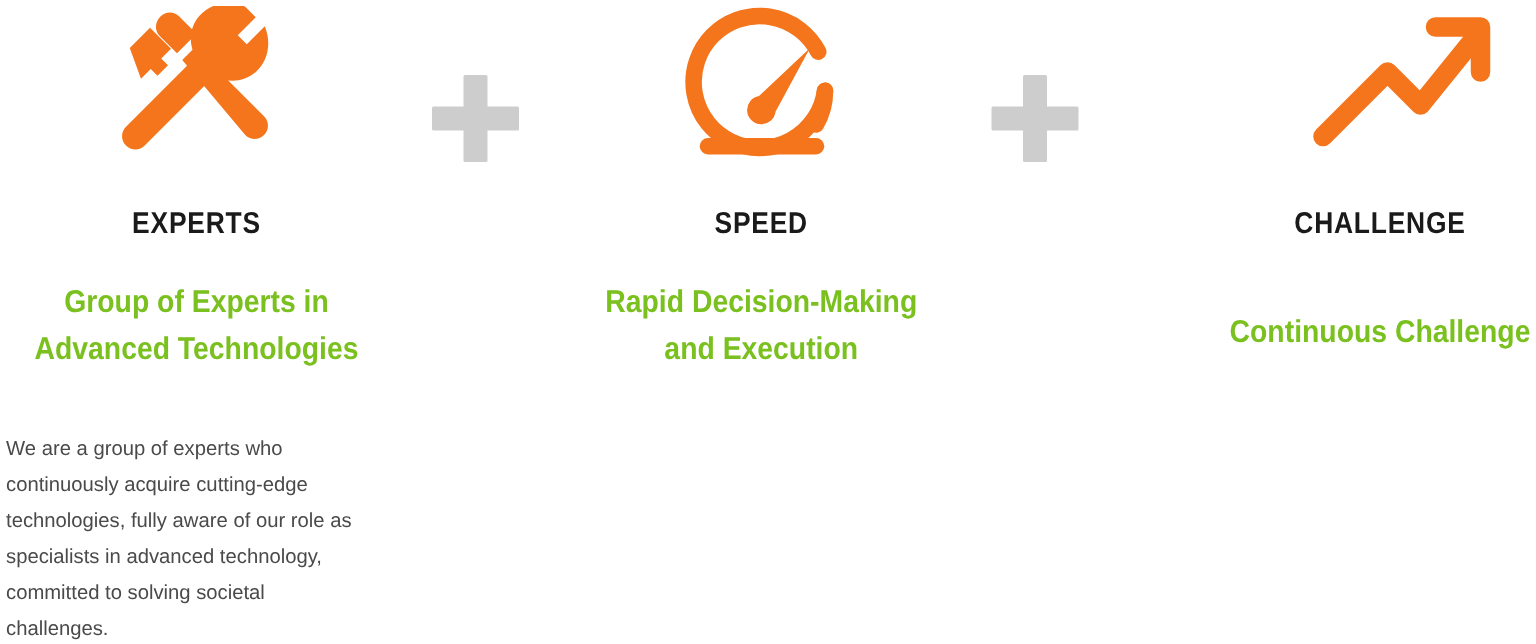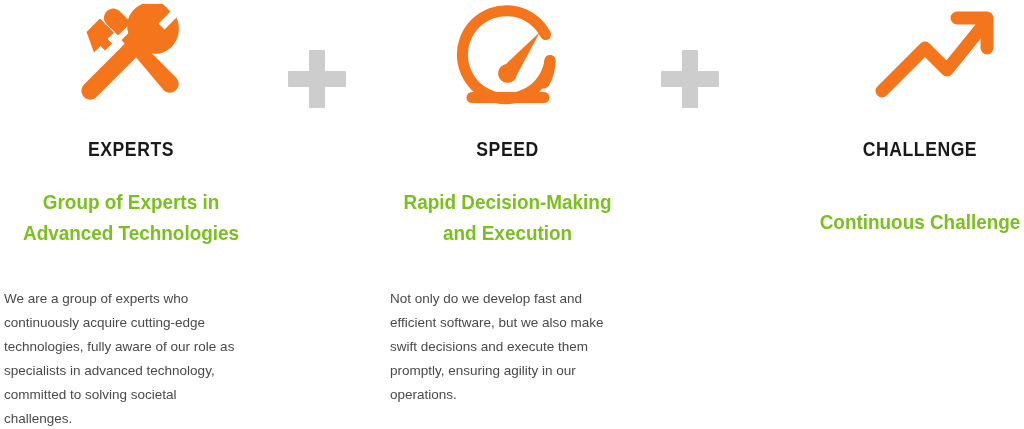--- a/index.html
+++ b/index.html
@@ -175,21 +175,20 @@
 
           <path d="M87 28 L53 60 A9.5 9.5 0 1 0 64 70.5 Z" fill="#f4751b"></path>
         </svg>
       </div>
     </div>
 
     <div class="kicker">SPEED</div>
 
     <div class="subhead">Rapid Decision-Making and Execution</div>
 
-    <div class="body-copy">Not only do we develop fast and efficient software, but we also make swift decisions and execute them promptly, ensuring agility in our operations.</div>
   </div>
 
   <div class="plus plus-2">
     <span class="bar-h"></span>
     <span class="bar-v"></span>
   </div>
 
   <div class="col col-3">
 
     <div class="icon-slot">

